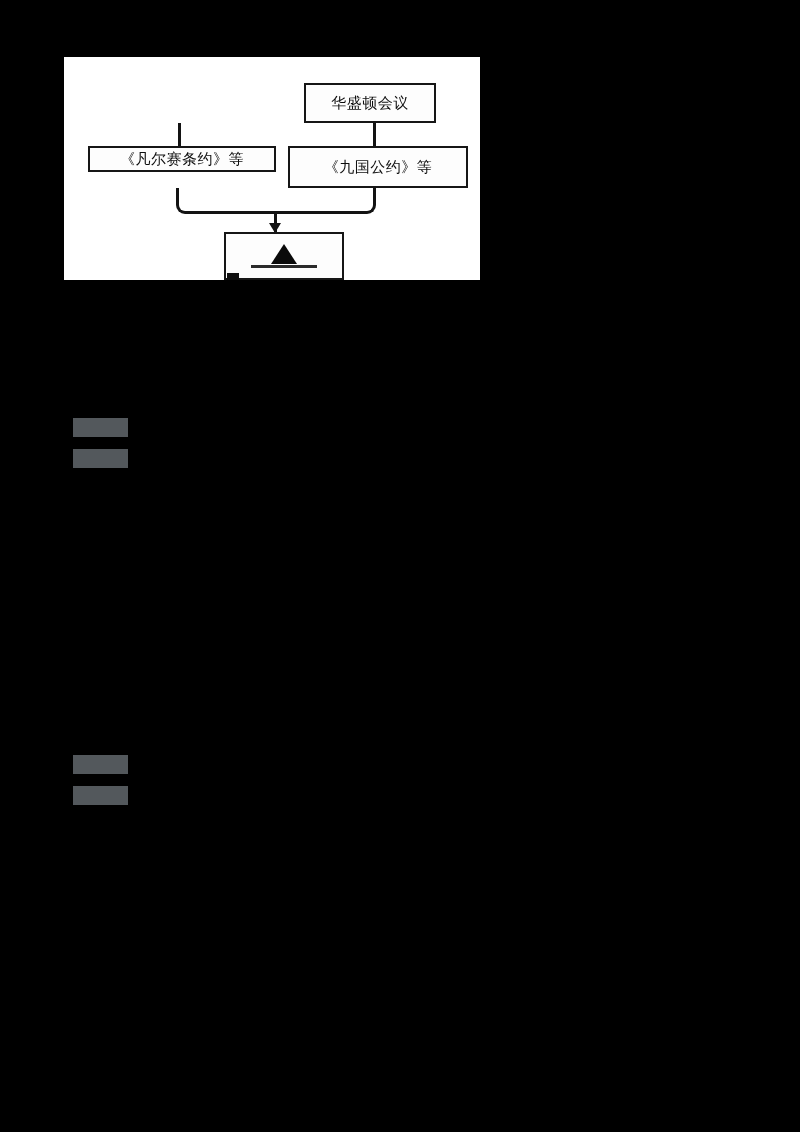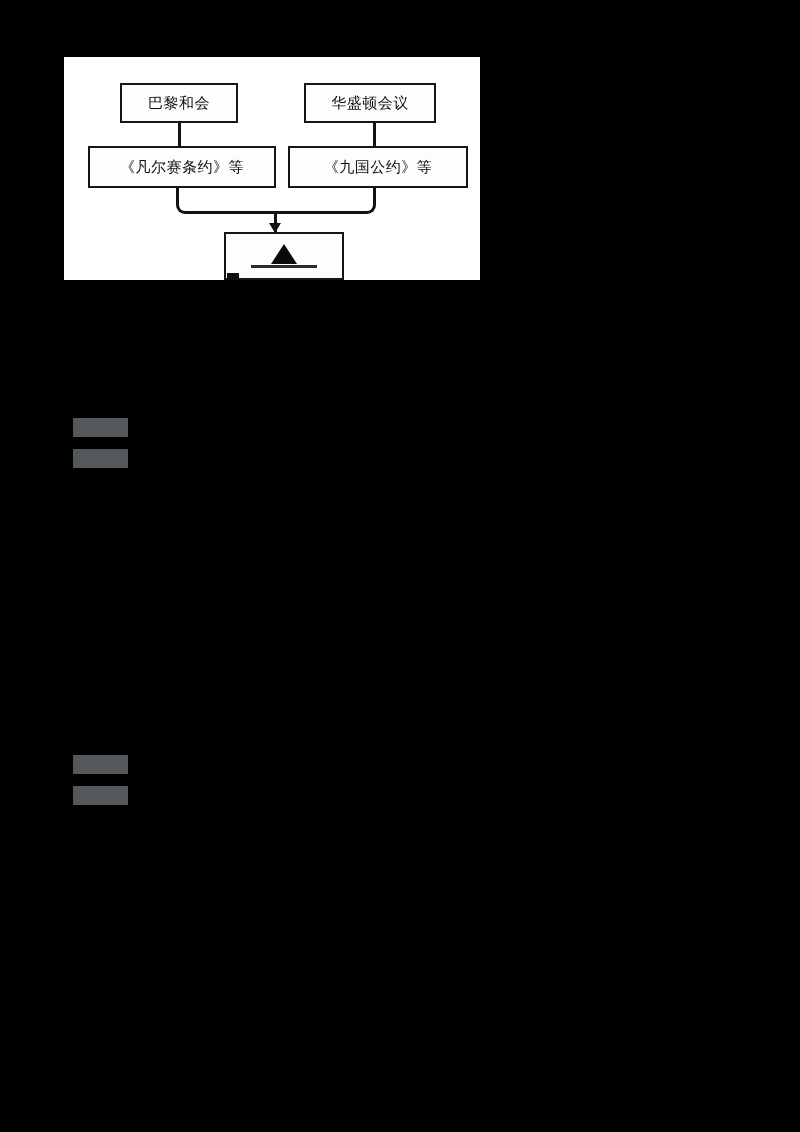--- a/index.html
+++ b/index.html
@@ -56,21 +56,21 @@
     width: 132px;
     height: 40px;
     text-align: right;
   }
 
   
   .node-versailles {
     left: 24px;
     top: 89px;
     width: 188px;
-    height: 42px;
+    height: 26px;
     font-size: 15px;
   }
   .node-ninepower {
     left: 224px;
     top: 89px;
     width: 180px;
     height: 42px;
     font-size: 15px;
   }
 
@@ -198,21 +198,20 @@
     white-space: nowrap;
     overflow: hidden;
     text-shadow: 0 0 1px #2a72b5;
   }
 </style>
 </head>
 <body>
 
 <div class="figure-panel">
 
-  <div class="node-box node-paris">巴黎和会</div>
 
   <div class="node-box node-washington">华盛顿会议</div>
 
   <div class="conn conn-v-paris"></div>
   <div class="conn conn-v-wash"></div>
 
   <div class="node-box node-versailles">《凡尔赛条约》等</div>
 
   <div class="node-box node-ninepower">《九国公约》等</div>
 

